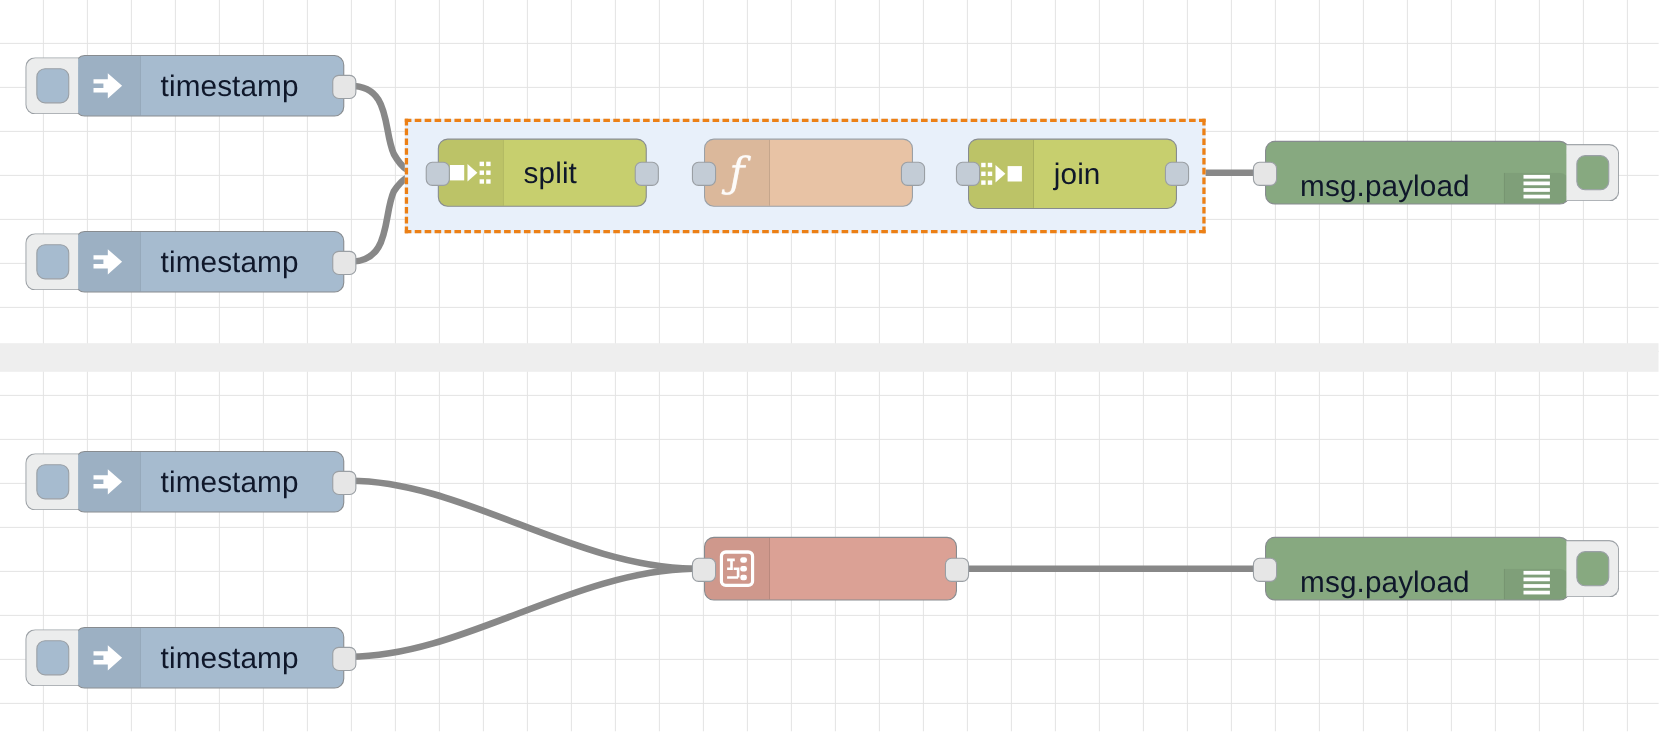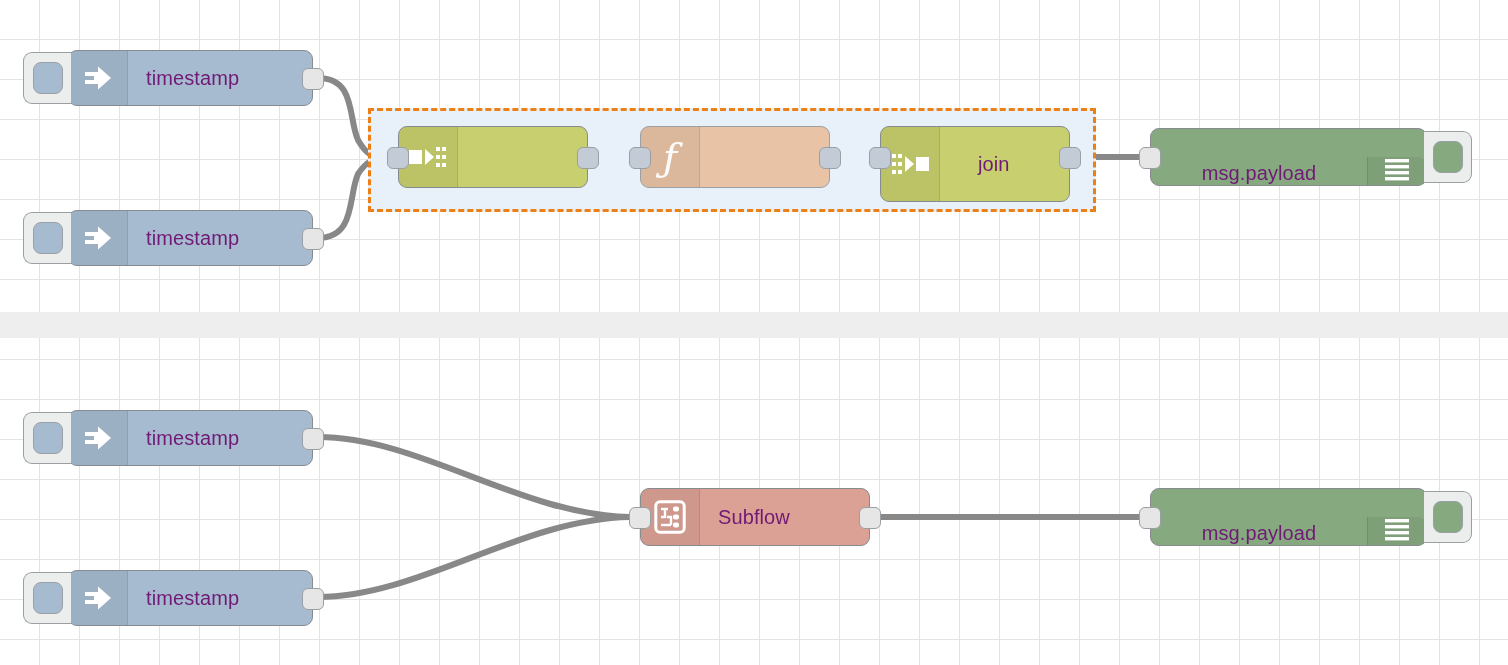--- a/index.html
+++ b/index.html
@@ -72,22 +72,22 @@
     align-items: center;
     justify-content: center;
     border-right: 1.5px solid rgba(0,0,0,0.10);
     border-radius: 8px 0 0 8px;
     background: rgba(0,0,0,0.055);
   }
   .node-label {
     flex: 1 1 auto;
     display: flex;
     align-items: center;
-    color: #701a75;
-    font-size: 20px;
+    color: #0f172a;
+    font-size: 27px;
     letter-spacing: 0.1px;
     white-space: nowrap;
   }
   .label-left  { justify-content: flex-start; padding-left: 18px; }
   .label-center{ justify-content: center; }
 
   
   .n-inject  { background: #a6bbcf; }
   .n-split,
   .n-join    { background: #c7cf6e; }
@@ -209,34 +209,35 @@
         <g fill="#ffffff">
           <rect x="28" y="3" width="4" height="4"></rect>
             <rect x="34" y="3" width="4" height="4"></rect>
           <rect x="28" y="11" width="4" height="4"></rect>
             <rect x="34" y="11" width="4" height="4"></rect>
           <rect x="28" y="19" width="4" height="4"></rect>
             <rect x="34" y="19" width="4" height="4"></rect>
         </g>
       </svg>
     </div>
+    <div class="node-label label-left">split</div>
     <div class="port port-in port-grey" style="top:20px;"></div>
     <div class="port port-out port-grey" style="top:20px;"></div>
   </div>
 
   <div class="node n-func" style="left:640px; top:126px; width:190px; height:62px;">
     <div class="node-icon-cell">
       <span class="fn-glyph">ƒ</span>
     </div>
     <div class="node-label label-left"></div>
     <div class="port port-in port-grey" style="top:20px;"></div>
     <div class="port port-out port-grey" style="top:20px;"></div>
   </div>
 
-  <div class="node n-join" style="left:880px; top:126px; width:190px; height:76px;gap:20px;">
+  <div class="node n-join" style="left:880px; top:126px; width:190px; height:64px;">
     <div class="node-icon-cell">
       <svg class="ic" width="40" height="26" viewBox="0 0 40 26" aria-hidden="true">
         <g fill="#ffffff">
           <rect x="2" y="3" width="4" height="4"></rect>
             <rect x="8" y="3" width="4" height="4"></rect>
           <rect x="2" y="11" width="4" height="4"></rect>
             <rect x="8" y="11" width="4" height="4"></rect>
           <rect x="2" y="19" width="4" height="4"></rect>
             <rect x="8" y="19" width="4" height="4"></rect>
         </g>
@@ -303,21 +304,20 @@
           <path d="M7 25 h10"></path>
           <path d="M17 25 v-8 h-4"></path>
         </g>
         <g fill="#ffffff">
           <rect x="19" y="6.5" width="6" height="5" rx="2"></rect>
           <rect x="19" y="14.5" width="6" height="5" rx="2"></rect>
           <rect x="19" y="22.5" width="6" height="5" rx="2"></rect>
         </g>
       </svg>
     </div>
-    <div class="node-label label-left">Subflow</div>
     <div class="port port-in" style="top:18px;"></div>
     <div class="port port-out" style="top:18px;"></div>
   </div>
 
   <div class="node n-debug" style="left:1150px; top:488px; width:277px; height:58px;">
     <div class="node-label label-center">msg.payload</div>
     <div class="node-icon-cell" style="border-right:none; border-left:1.5px solid rgba(0,0,0,0.10); border-radius:0 8px 8px 0;">
       <svg class="ic" width="30" height="28" viewBox="0 0 30 28" aria-hidden="true">
         <g fill="#ffffff">
           <rect x="3" y="2" width="24" height="3.4"></rect>

